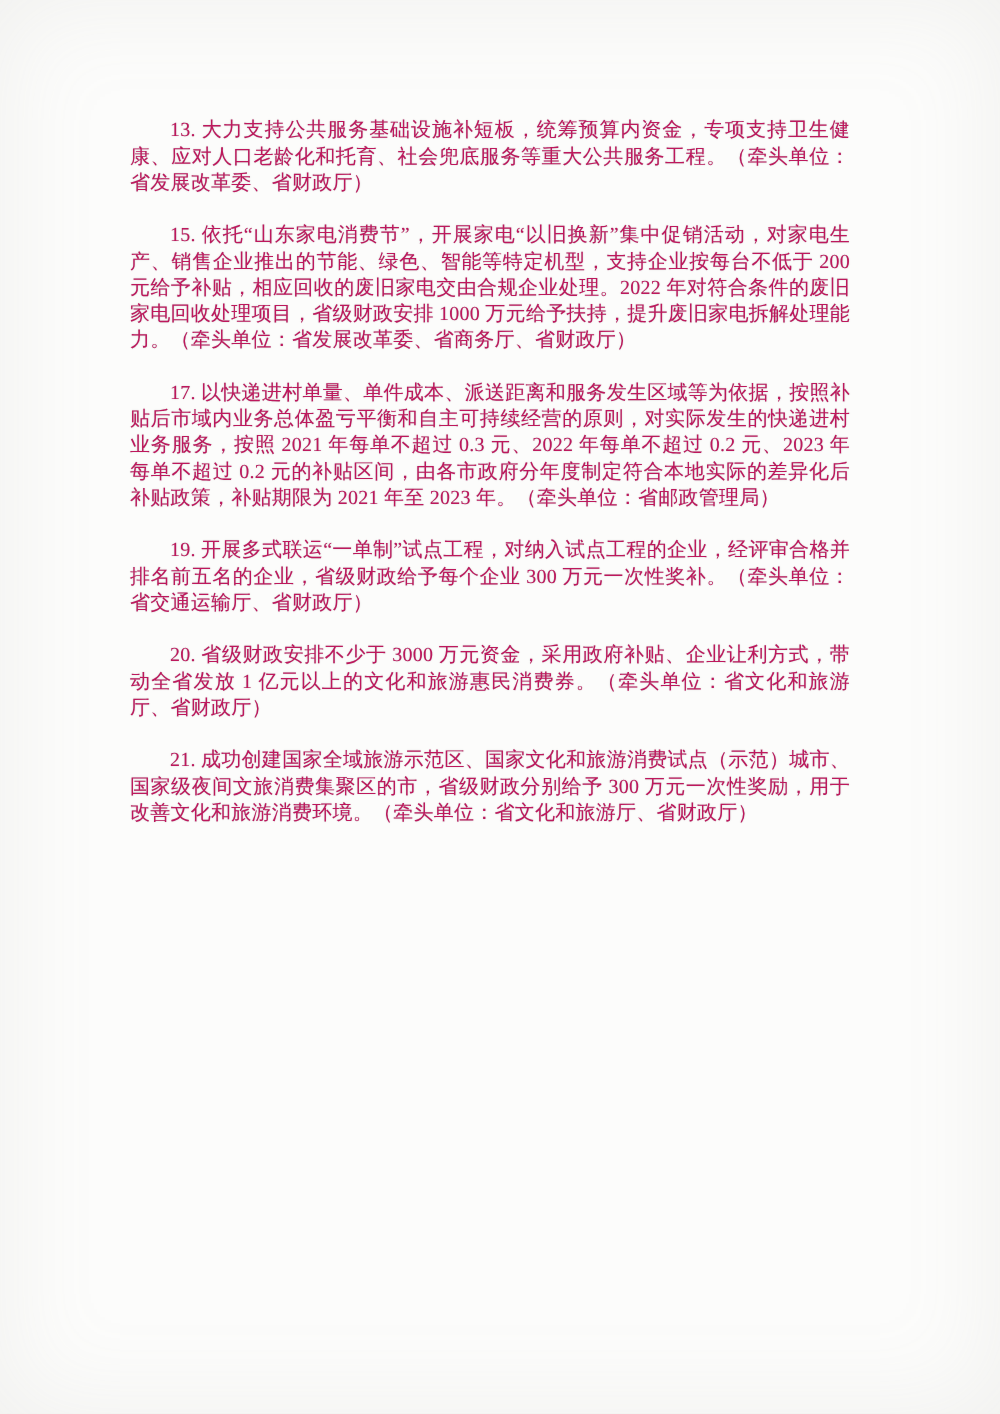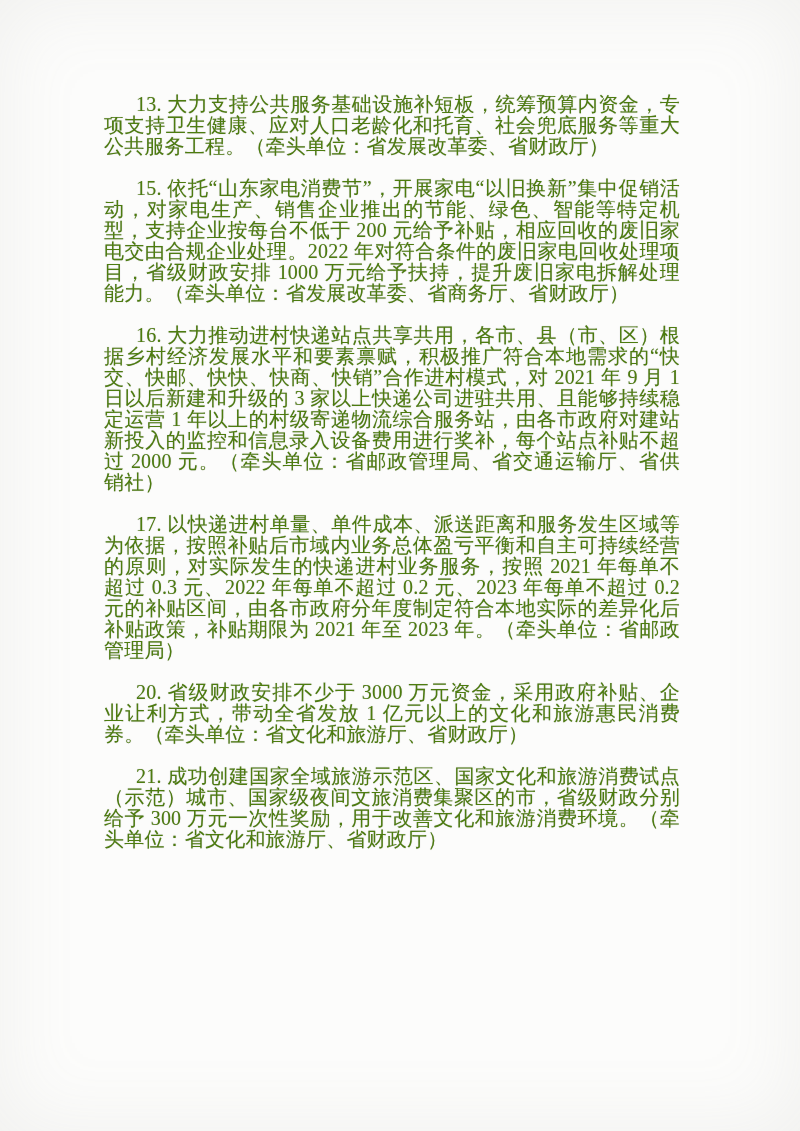--- a/index.html
+++ b/index.html
@@ -21,37 +21,37 @@
     overflow: hidden;
   }
   .content {
     position: absolute;
     top: 94px;
     left: 104px;
     width: 576px;
   }
   .content p {
     margin: 0 0 21px 0;
-    font-size: 20px;
+    font-size: 16px;
     line-height: 21px;
-    color: #4d7c0f;
+    color: #be185d;
     text-align: justify;
     text-indent: 32px;
     letter-spacing: 0.2px;
     text-shadow: 0 0 1px rgba(76, 76, 78, 0.4);
   }
   .content p:last-child {
     margin-bottom: 0;
   }
 </style>
 </head>
 <body>
 
 <div class="page">
   <div class="content">
     <p>13. 大力支持公共服务基础设施补短板，统筹预算内资金，专项支持卫生健康、应对人口老龄化和托育、社会兜底服务等重大公共服务工程。（牵头单位：省发展改革委、省财政厅）</p>
     <p>15. 依托“山东家电消费节”，开展家电“以旧换新”集中促销活动，对家电生产、销售企业推出的节能、绿色、智能等特定机型，支持企业按每台不低于 200 元给予补贴，相应回收的废旧家电交由合规企业处理。2022 年对符合条件的废旧家电回收处理项目，省级财政安排 1000 万元给予扶持，提升废旧家电拆解处理能力。（牵头单位：省发展改革委、省商务厅、省财政厅）</p>
-    <p>16. 大力推动进村快递站点共享共用，各市、县（市、区）根据乡村经济发展水平和要素禀赋，积极推广符合本地需求的“快交、快邮、快快、快商、快销”合作进村模式，对 2021 年 9 月 1 日以后新建和升级的 3 家以上快递公司进驻共用、且能够持续稳定运营 1 年以上的村级寄递物流综合服务站，由各市政府对建站新投入的监控和信息录入设备费用进行奖补，每个站点补贴不超过 2000 元。（牵头单位：省邮政管理局、省交通运输厅、省供销社）</p>
     <p>17. 以快递进村单量、单件成本、派送距离和服务发生区域等为依据，按照补贴后市域内业务总体盈亏平衡和自主可持续经营的原则，对实际发生的快递进村业务服务，按照 2021 年每单不超过 0.3 元、2022 年每单不超过 0.2 元、2023 年每单不超过 0.2 元的补贴区间，由各市政府分年度制定符合本地实际的差异化后补贴政策，补贴期限为 2021 年至 2023 年。（牵头单位：省邮政管理局）</p>
+    <p>19. 开展多式联运“一单制”试点工程，对纳入试点工程的企业，经评审合格并排名前五名的企业，省级财政给予每个企业 300 万元一次性奖补。（牵头单位：省交通运输厅、省财政厅）</p>
     <p>20. 省级财政安排不少于 3000 万元资金，采用政府补贴、企业让利方式，带动全省发放 1 亿元以上的文化和旅游惠民消费券。（牵头单位：省文化和旅游厅、省财政厅）</p>
     <p>21. 成功创建国家全域旅游示范区、国家文化和旅游消费试点（示范）城市、国家级夜间文旅消费集聚区的市，省级财政分别给予 300 万元一次性奖励，用于改善文化和旅游消费环境。（牵头单位：省文化和旅游厅、省财政厅）</p>
   </div>
 </div>
 
 </body></html>

